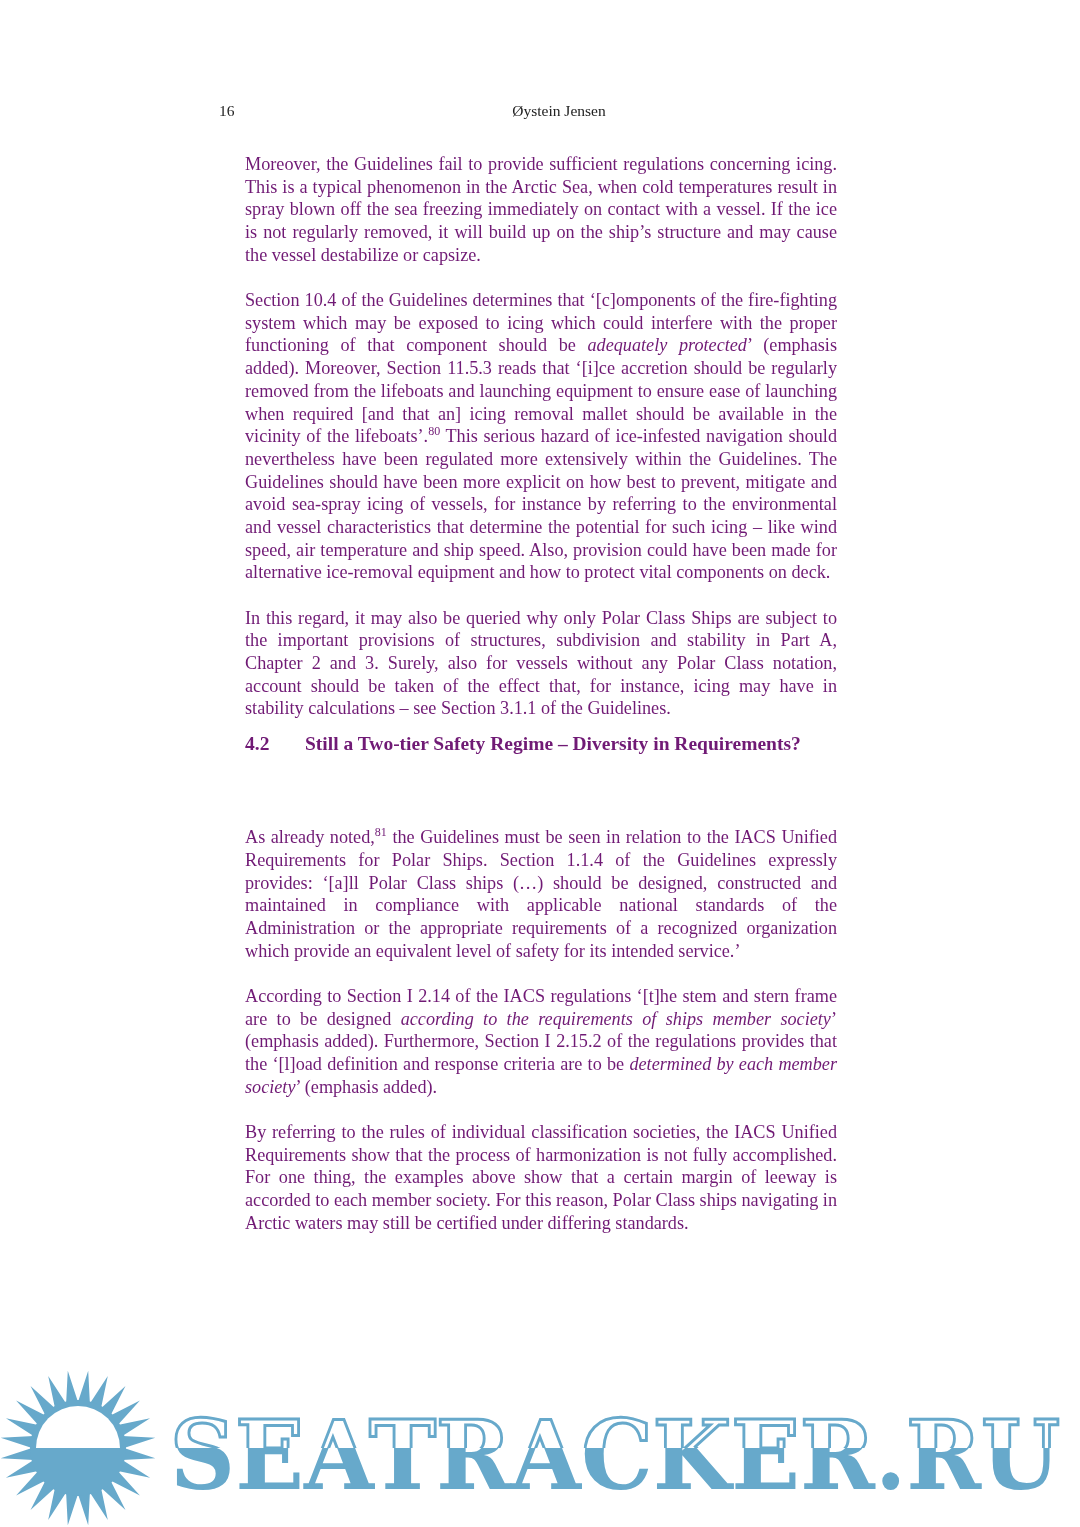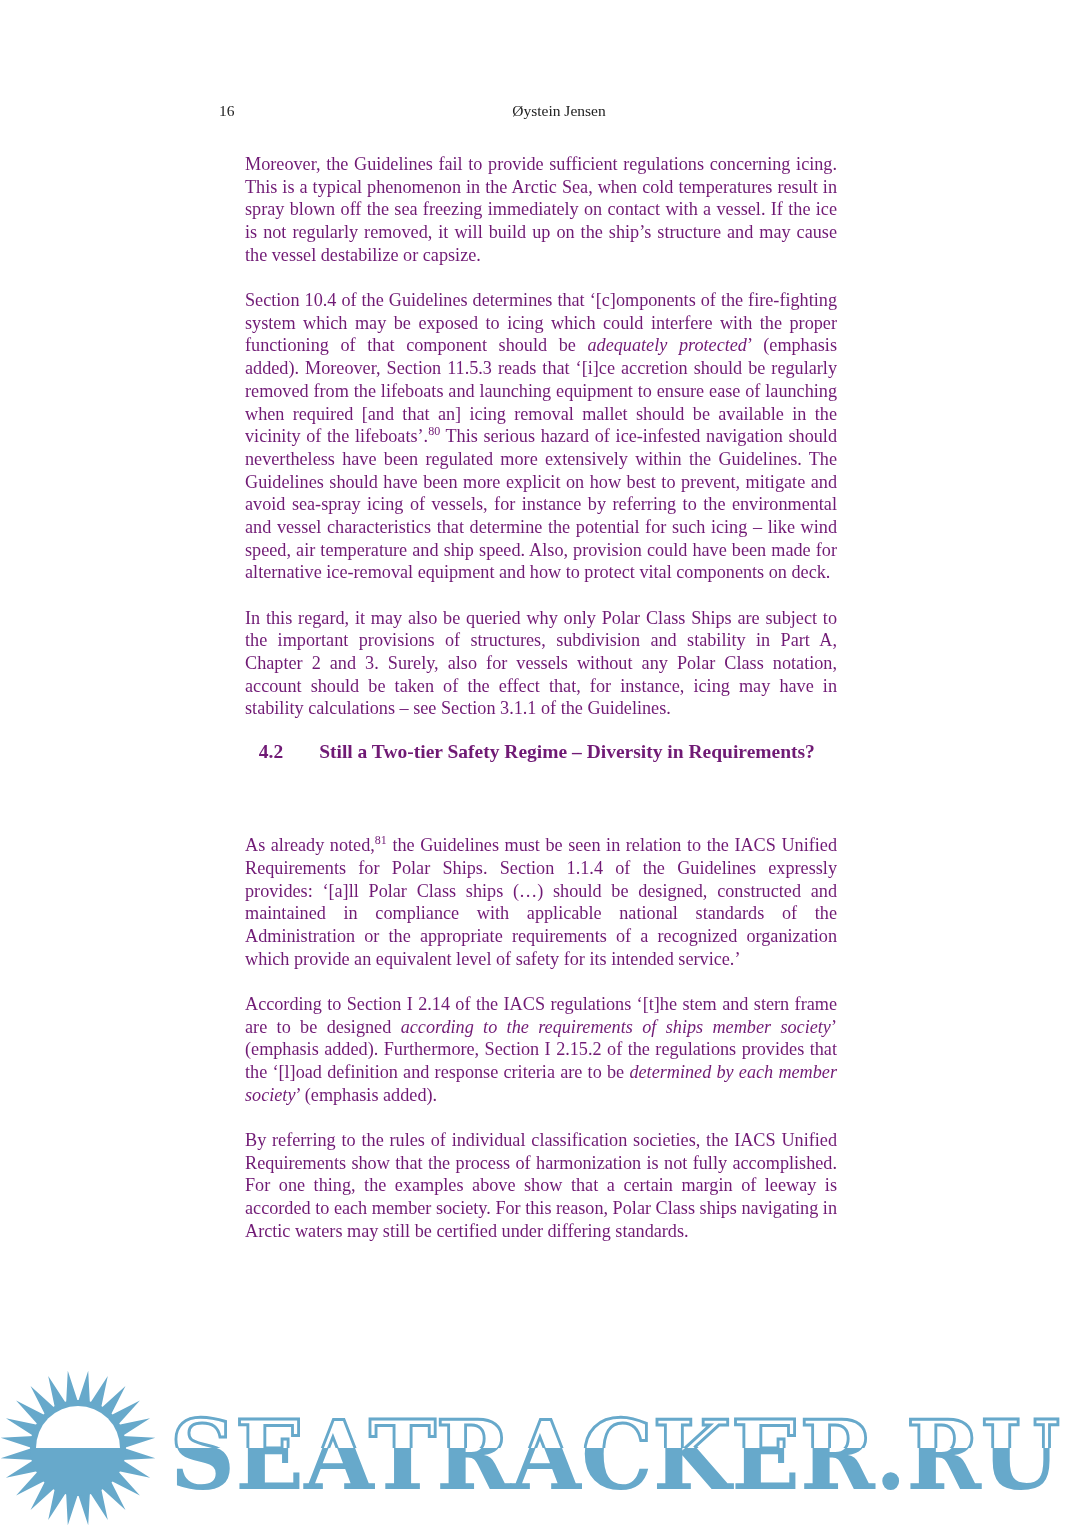--- a/index.html
+++ b/index.html
@@ -10,24 +10,24 @@
     font-family: "Liberation Serif", serif; font-size: 15.5px; color: #222;
   }
   .running-head .pg { position: absolute; left: 0; top: 0; }
   .running-head .author { position: absolute; left: 0; right: 0; top: 0; text-align: center; padding-left: 60px; }
   .body-text {
     position: absolute; left: 245px; top: 153px; width: 592px;
     font-family: "Liberation Serif", serif; font-size: 18.2px; line-height: 22.7px;
     color: #701a75; text-align: justify; hyphens: manual;
   }
   .body-text p { margin: 0 0 22.5px 0; }
-  .body-text p.last-before-heading { margin-bottom: 20px; }
+  .body-text p.last-before-heading { margin-bottom: 12px; }
   .body-text sup { font-size: 12px; line-height: 0; vertical-align: 7px; }
   .heading {
-    margin: 0 0 70px 0; display: flex; font-weight: bold; font-size: 19.5px; line-height: 24px; text-align: center;
+    margin: 0 0 70px 0; display: flex; font-weight: bold; font-size: 19.5px; line-height: 24px; text-align: left; gap: 8px;
   }
   .heading .num { width: 52px; flex: none; }
   .heading .ttl { flex: 1; }
   .watermark { position: absolute; left: 0; top: 1370px; width: 1080px; height: 157px; }
 </style>
 </head>
 <body>
 
 <div class="page">
   <div class="running-head">

